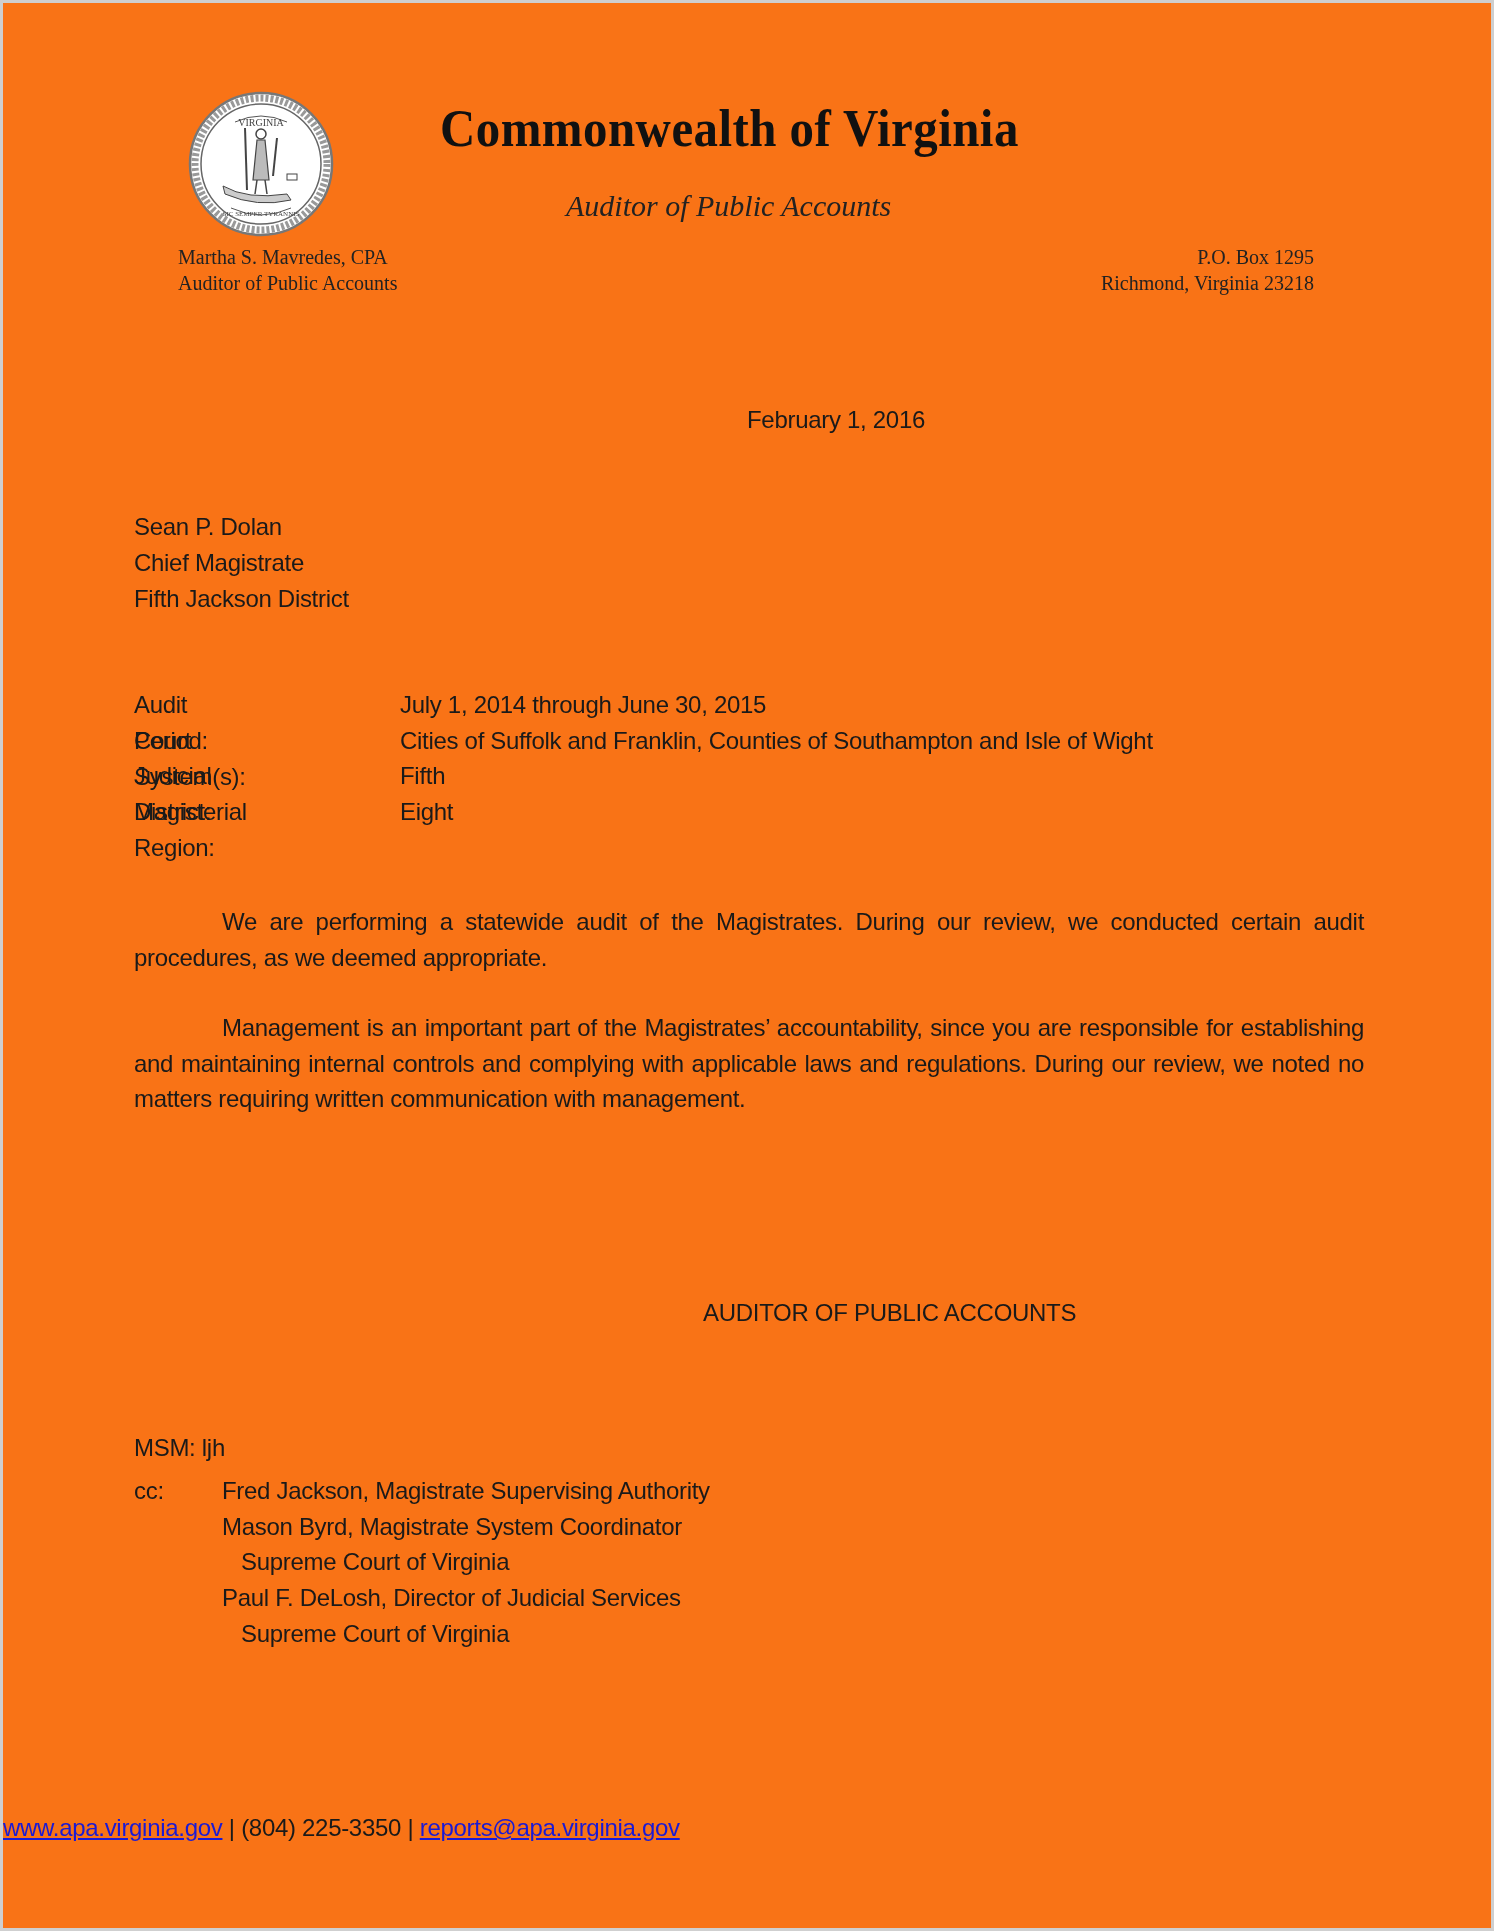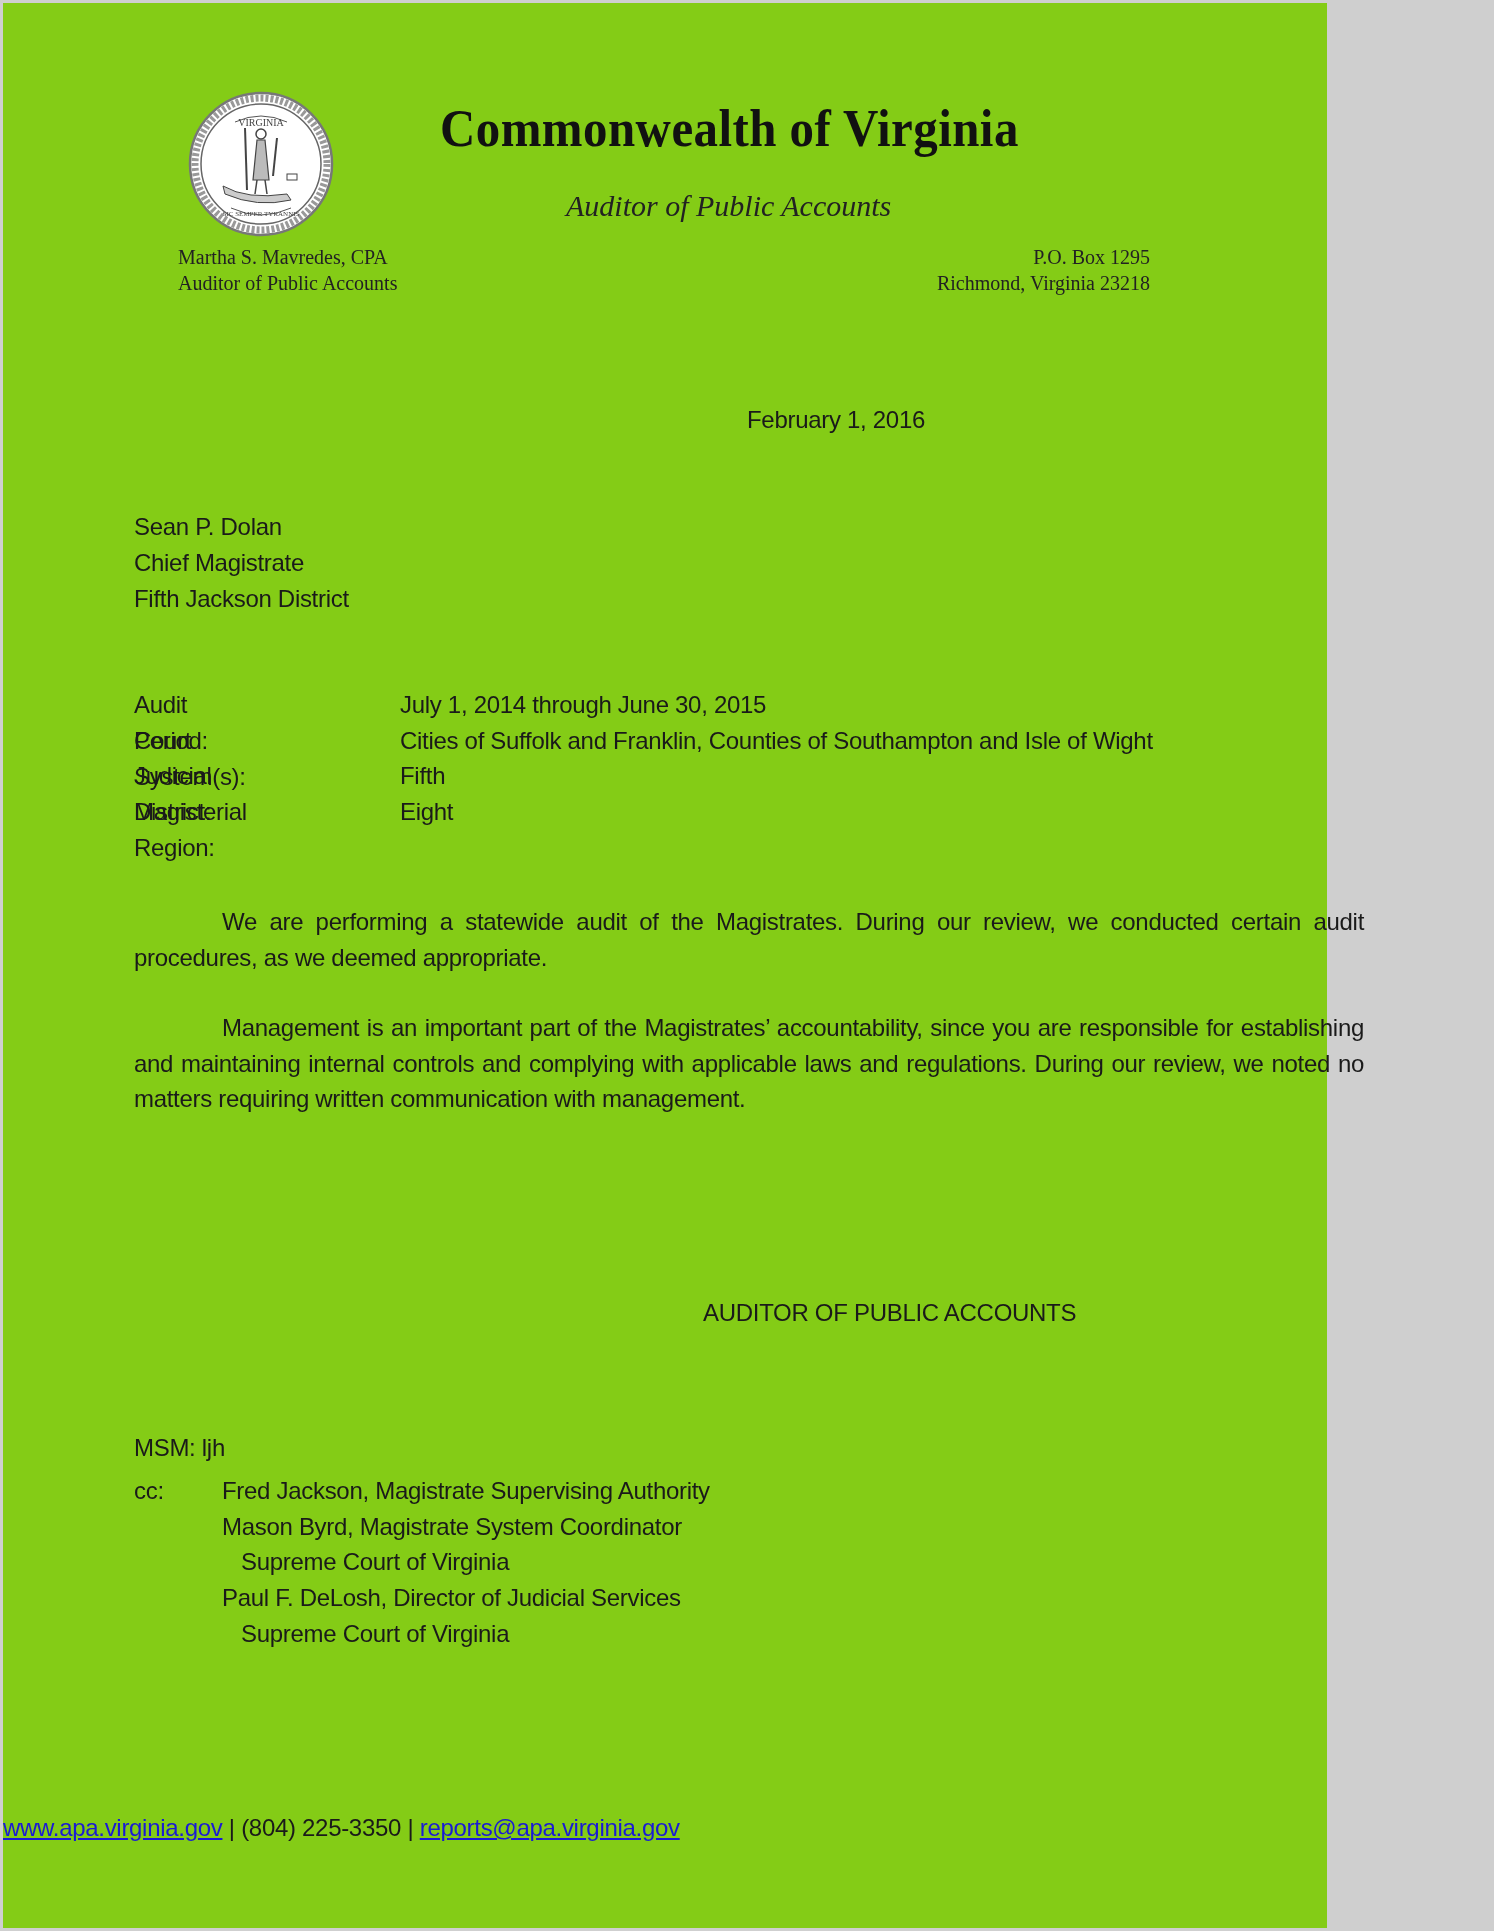--- a/index.html
+++ b/index.html
@@ -5,22 +5,22 @@
   html, body { margin: 0; padding: 0; }
   body {
     width: 1494px; height: 1931px;
     background: #cfcfcf;
     position: relative;
     overflow: hidden;
   }
   .page {
     position: absolute;
     left: 3px; top: 3px;
-    width: 1324px; height: 1925px;
-    background: #84cc16;
+    width: 1488px; height: 1925px;
+    background: #f97316;
   }
   .abs { position: absolute; white-space: nowrap; }
   .serif { font-family: "Liberation Serif", "DejaVu Serif", serif; color: #222; }
   .body-text {
     font-family: "Liberation Sans", "DejaVu Sans", sans-serif;
     font-size: 24px;
     color: #1a1a1a;
     letter-spacing: -0.3px;
   }
   .seal {

